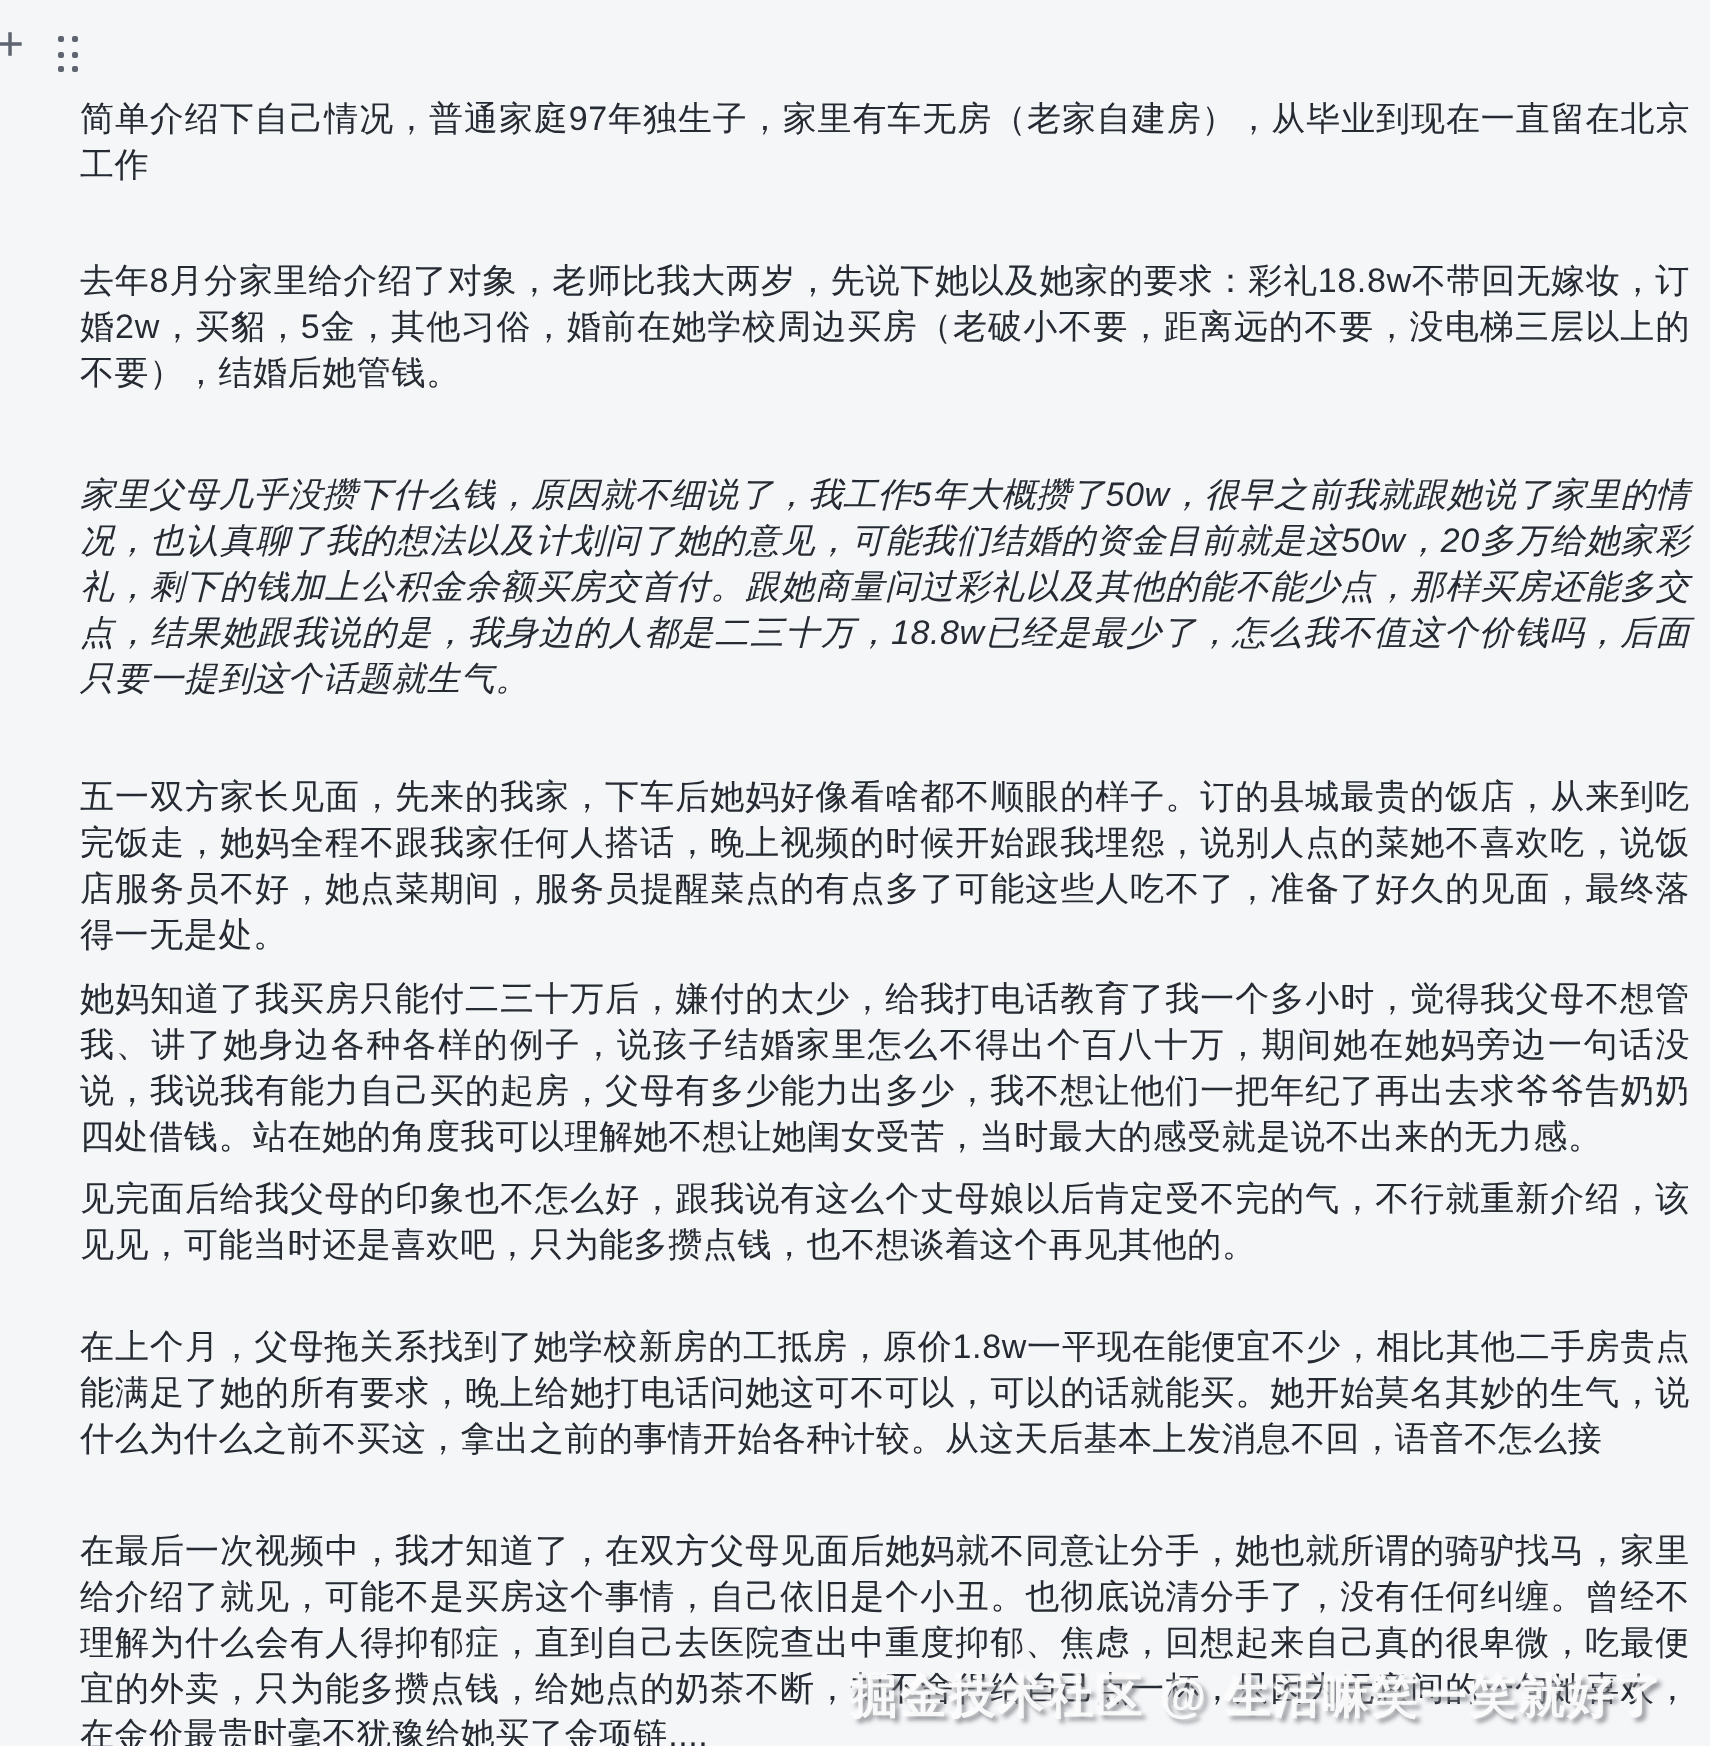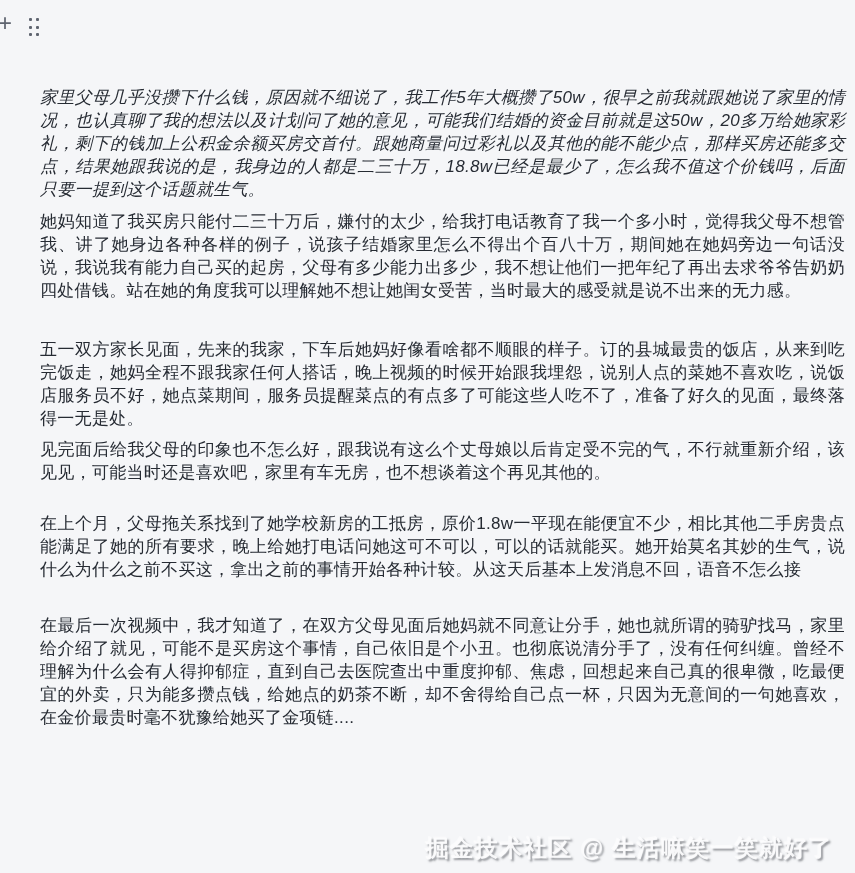--- a/index.html
+++ b/index.html
@@ -100,24 +100,26 @@
       <span></span>
       <span></span>
       <span></span>
       <span></span>
       <span></span>
       <span></span>
     </div>
   </div>
 
   <div class="doc">
+    <p id="p1">简单介绍下自己情况，普通家庭97年独生子，家里有车无房（老家自建房），从毕业到现在一直留在北京工作</p>
+    <p id="p2">去年8月分家里给介绍了对象，老师比我大两岁，先说下她以及她家的要求：彩礼18.8w不带回无嫁妆，订婚2w，买貂，5金，其他习俗，婚前在她学校周边买房（老破小不要，距离远的不要，没电梯三层以上的不要），结婚后她管钱。</p>
     <p id="p3">家里父母几乎没攒下什么钱，原因就不细说了，我工作5年大概攒了50w，很早之前我就跟她说了家里的情况，也认真聊了我的想法以及计划问了她的意见，可能我们结婚的资金目前就是这50w，20多万给她家彩礼，剩下的钱加上公积金余额买房交首付。跟她商量问过彩礼以及其他的能不能少点，那样买房还能多交点，结果她跟我说的是，我身边的人都是二三十万，18.8w已经是最少了，怎么我不值这个价钱吗，后面只要一提到这个话题就生气。</p>
+    <p id="p5">五一双方家长见面，先来的我家，下车后她妈好像看啥都不顺眼的样子。订的县城最贵的饭店，从来到吃完饭走，她妈全程不跟我家任何人搭话，晚上视频的时候开始跟我埋怨，说别人点的菜她不喜欢吃，说饭店服务员不好，她点菜期间，服务员提醒菜点的有点多了可能这些人吃不了，准备了好久的见面，最终落得一无是处。</p>
     <p id="p4">她妈知道了我买房只能付二三十万后，嫌付的太少，给我打电话教育了我一个多小时，觉得我父母不想管我、讲了她身边各种各样的例子，说孩子结婚家里怎么不得出个百八十万，期间她在她妈旁边一句话没说，我说我有能力自己买的起房，父母有多少能力出多少，我不想让他们一把年纪了再出去求爷爷告奶奶四处借钱。站在她的角度我可以理解她不想让她闺女受苦，当时最大的感受就是说不出来的无力感。</p>
-    <p id="p5">五一双方家长见面，先来的我家，下车后她妈好像看啥都不顺眼的样子。订的县城最贵的饭店，从来到吃完饭走，她妈全程不跟我家任何人搭话，晚上视频的时候开始跟我埋怨，说别人点的菜她不喜欢吃，说饭店服务员不好，她点菜期间，服务员提醒菜点的有点多了可能这些人吃不了，准备了好久的见面，最终落得一无是处。</p>
-    <p id="p6">见完面后给我父母的印象也不怎么好，跟我说有这么个丈母娘以后肯定受不完的气，不行就重新介绍，该见见，可能当时还是喜欢吧，家里有车无房，也不想谈着这个再见其他的。</p>
+    <p id="p6">见完面后给我父母的印象也不怎么好，跟我说有这么个丈母娘以后肯定受不完的气，不行就重新介绍，该见见，可能当时还是喜欢吧，只为能多攒点钱，也不想谈着这个再见其他的。</p>
     <p id="p7">在上个月，父母拖关系找到了她学校新房的工抵房，原价1.8w一平现在能便宜不少，相比其他二手房贵点能满足了她的所有要求，晚上给她打电话问她这可不可以，可以的话就能买。她开始莫名其妙的生气，说什么为什么之前不买这，拿出之前的事情开始各种计较。从这天后基本上发消息不回，语音不怎么接</p>
     <p id="p8">在最后一次视频中，我才知道了，在双方父母见面后她妈就不同意让分手，她也就所谓的骑驴找马，家里给介绍了就见，可能不是买房这个事情，自己依旧是个小丑。也彻底说清分手了，没有任何纠缠。曾经不理解为什么会有人得抑郁症，直到自己去医院查出中重度抑郁、焦虑，回想起来自己真的很卑微，吃最便宜的外卖，只为能多攒点钱，给她点的奶茶不断，却不舍得给自己点一杯，只因为无意间的一句她喜欢，在金价最贵时毫不犹豫给她买了金项链....</p>
 
   </div>
 
   <div class="watermark">掘金技术社区 @ 生活嘛笑一笑就好了</div>
 
 </div>
 
 </body></html>

